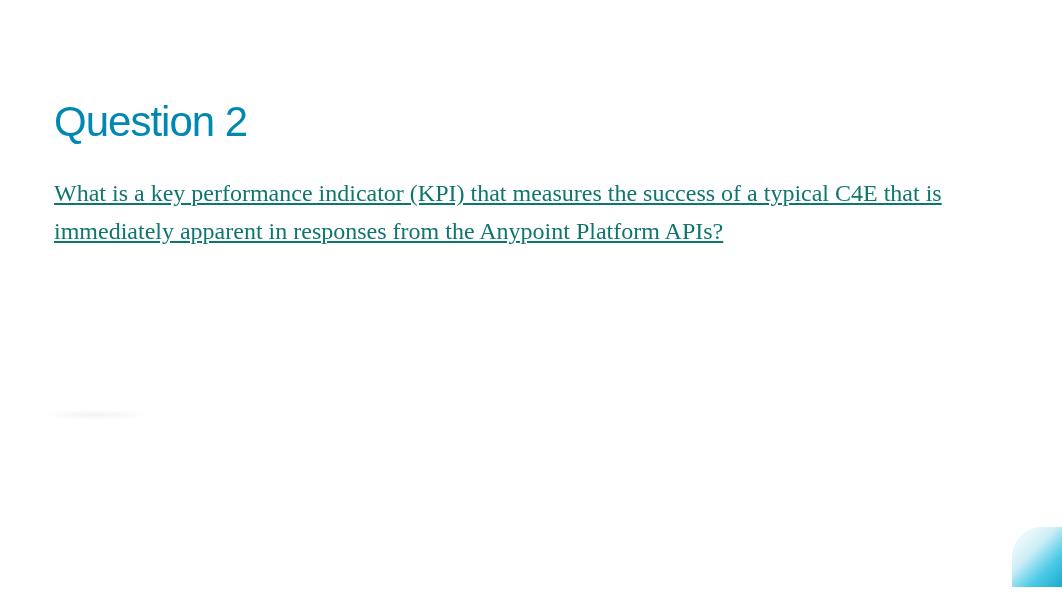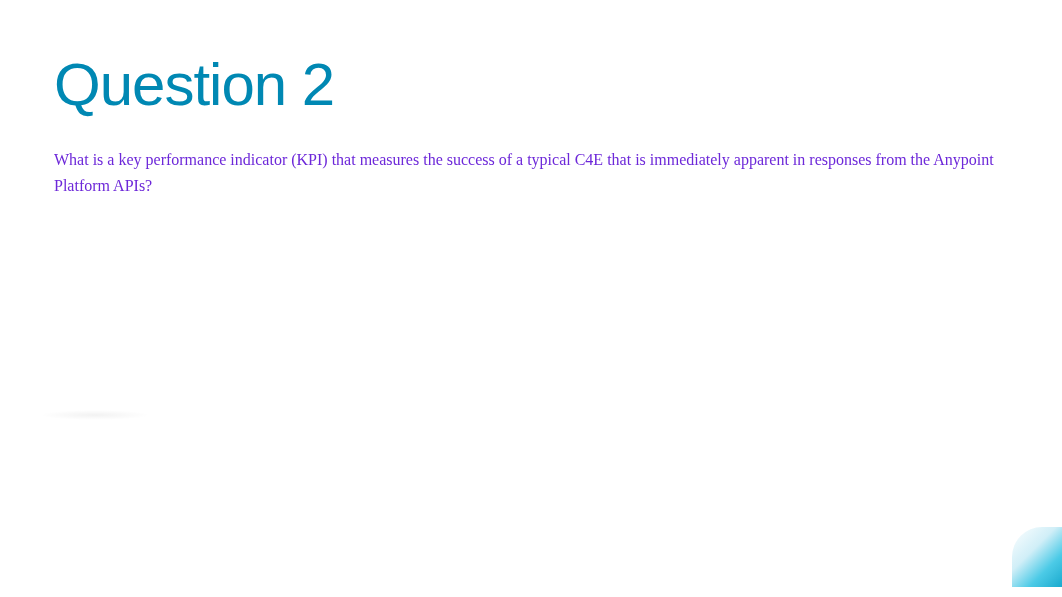--- a/index.html
+++ b/index.html
@@ -13,32 +13,34 @@
       background: #ffffff;
       font-family: Georgia, 'Times New Roman', serif;
       position: relative;
       overflow: hidden;
     }
     .content {
       padding: 50px 54px 0 54px;
     }
     .question-title {
       font-family: -apple-system, BlinkMacSystemFont, 'Segoe UI', Helvetica, Arial, sans-serif;
-      font-size: 60px;
+      font-size: 42px;
       font-weight: 400;
       color: #0088b3;
       margin-bottom: 28px;
       letter-spacing: -1px;
+      margin-top: 48px;
     }
     .question-body {
       font-family: Georgia, 'Times New Roman', serif;
-      font-size: 16px;
+      font-size: 24px;
       line-height: 1.6;
-      color: #6d28d9;
+      color: #0f766e;
       font-weight: 400;
+      text-decoration: underline;
     }
     .corner-accent {
       position: absolute;
       bottom: 10px;
       right: 0;
       width: 50px;
       height: 60px;
       background: linear-gradient(135deg, rgba(255,255,255,0) 0%, rgba(100,200,230,0.3) 40%, rgba(0,180,220,0.7) 70%, rgba(0,160,200,0.9) 100%);
       border-top-left-radius: 30px;
     }

